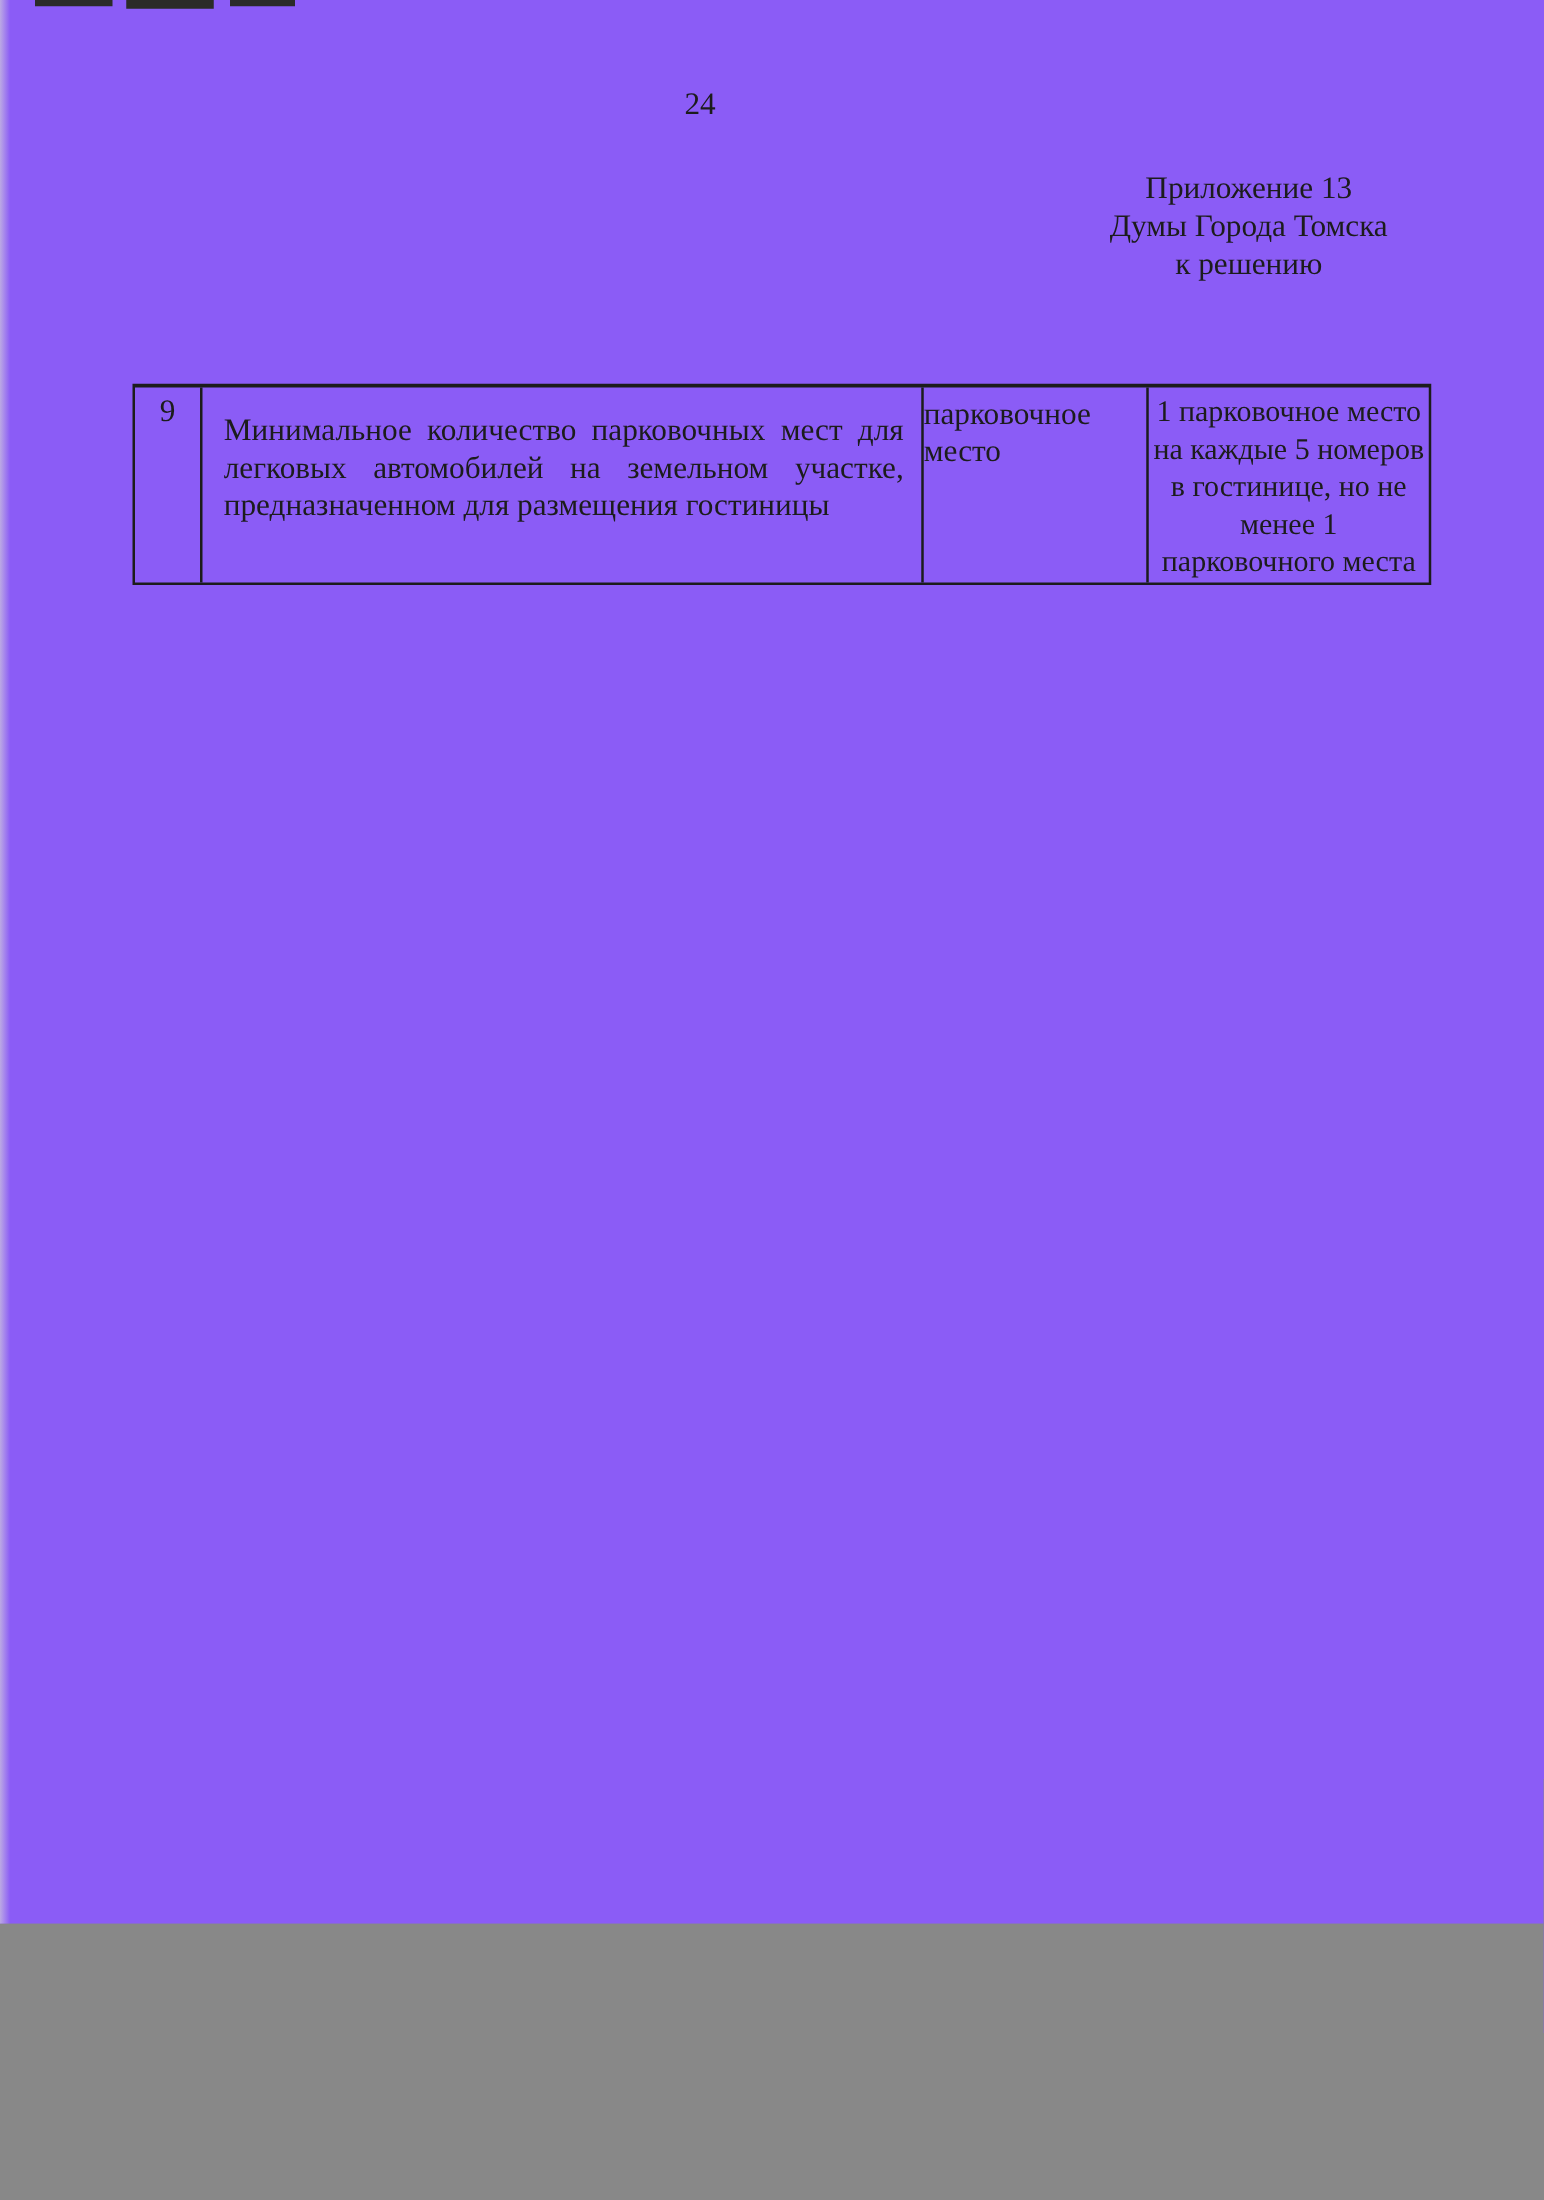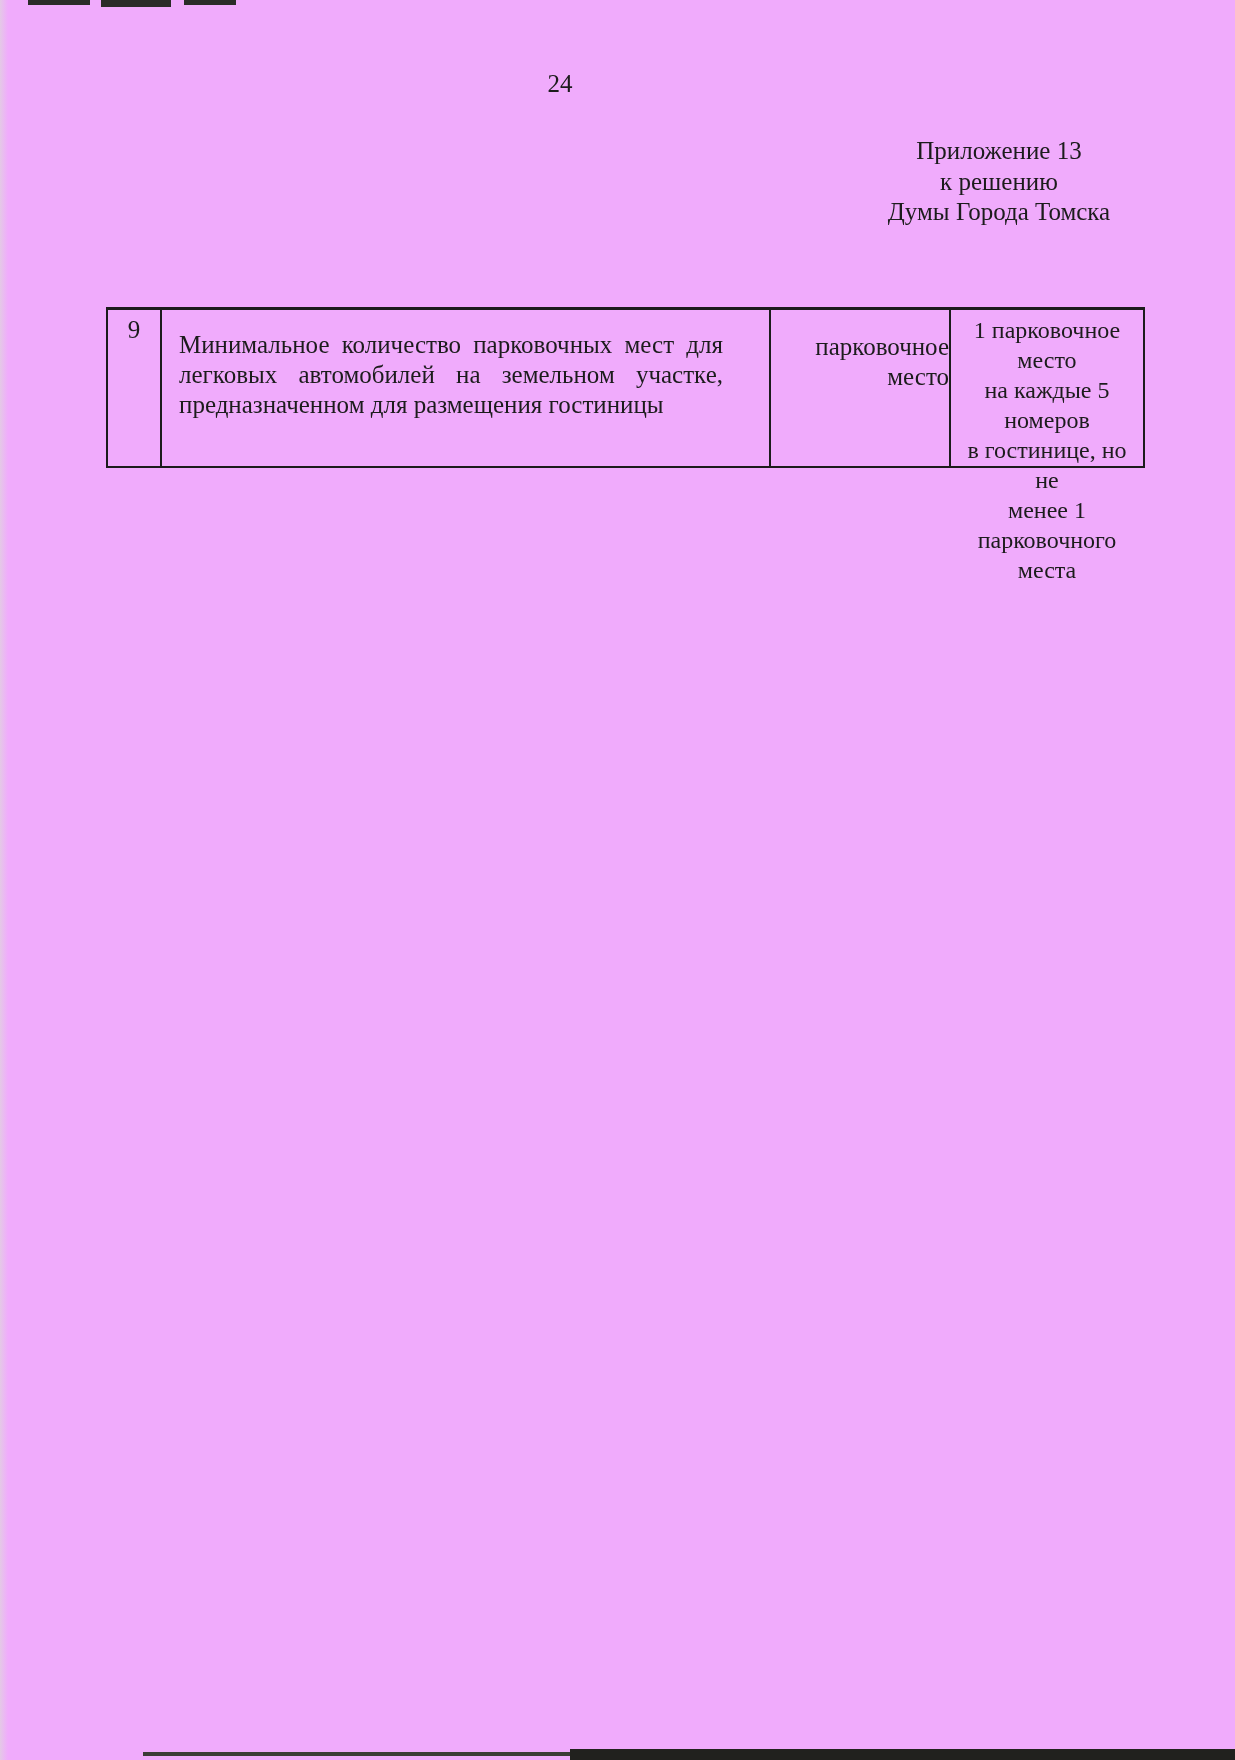--- a/index.html
+++ b/index.html
@@ -1,20 +1,20 @@
 <!DOCTYPE html>
 <html><head>
 <meta charset="utf-8">
 <style>
   html,body{margin:0;padding:0;background:#888;}
   .page{
     position:relative;
-    width:1235px;height:1760px;
+    width:1235px;height:1539px;
     margin:0 auto;
-    background:#f0abfc;
+    background:#8b5cf6;
     overflow:hidden;
     font-family:"Liberation Serif", serif;
     color:#1c1c1c;
   }
   
   .page-number{
     position:absolute;top:70px;left:0;width:1120px;
     text-align:center;font-size:25px;line-height:28px;
   }
   
@@ -45,23 +45,22 @@
     font-size:25px;line-height:30px;
   }
   .cell{box-sizing:border-box;flex-shrink:0;}
   .cell + .cell{border-left:2px solid #1c1c1c;}
   .cell-num{width:52px;text-align:center;padding-top:5px;}
   .cell-desc{
     width:577px;text-align:justify;
     padding:20px 14px 0 17px;
   }
   .cell-unit{
-    width:180px;text-align:right;padding-top:22px;
+    width:180px;text-align:left;padding-top:7px;
     white-space:pre-line;
-    margin-left:32px;
   }
   .cell-norm{
     flex:1 1 auto;text-align:center;padding:5px 2px 0;
     white-space:pre-line;font-size:24px;
   }
   
   .artifact{position:absolute;background:#2b2b28;}
   .a-top1{left:28px;top:0;width:62px;height:5px;}
   .a-top2{left:101px;top:0;width:70px;height:7px;}
   .a-top3{left:184px;top:0;width:52px;height:5px;}
@@ -80,22 +79,22 @@
 
   <div class="artifact a-left"></div>
   <div class="artifact a-top1"></div>
   <div class="artifact a-top2"></div>
   <div class="artifact a-top3"></div>
 
   <div class="page-number">24</div>
 
   <div class="appendix">
     <div class="line">Приложение 13</div>
+    <div class="line">Думы Города Томска</div>
     <div class="line">к решению</div>
-    <div class="line">Думы Города Томска</div>
   </div>
 
   <div class="req-table">
     <div class="cell cell-num">9</div>
     <div class="cell cell-desc">Минимальное количество парковочных мест для легковых автомобилей на земельном участке, предназначенном для размещения гостиницы</div>
     <div class="cell cell-unit">парковочное
 место</div>
     <div class="cell cell-norm">1 парковочное место
 на каждые 5 номеров
 в гостинице, но не

